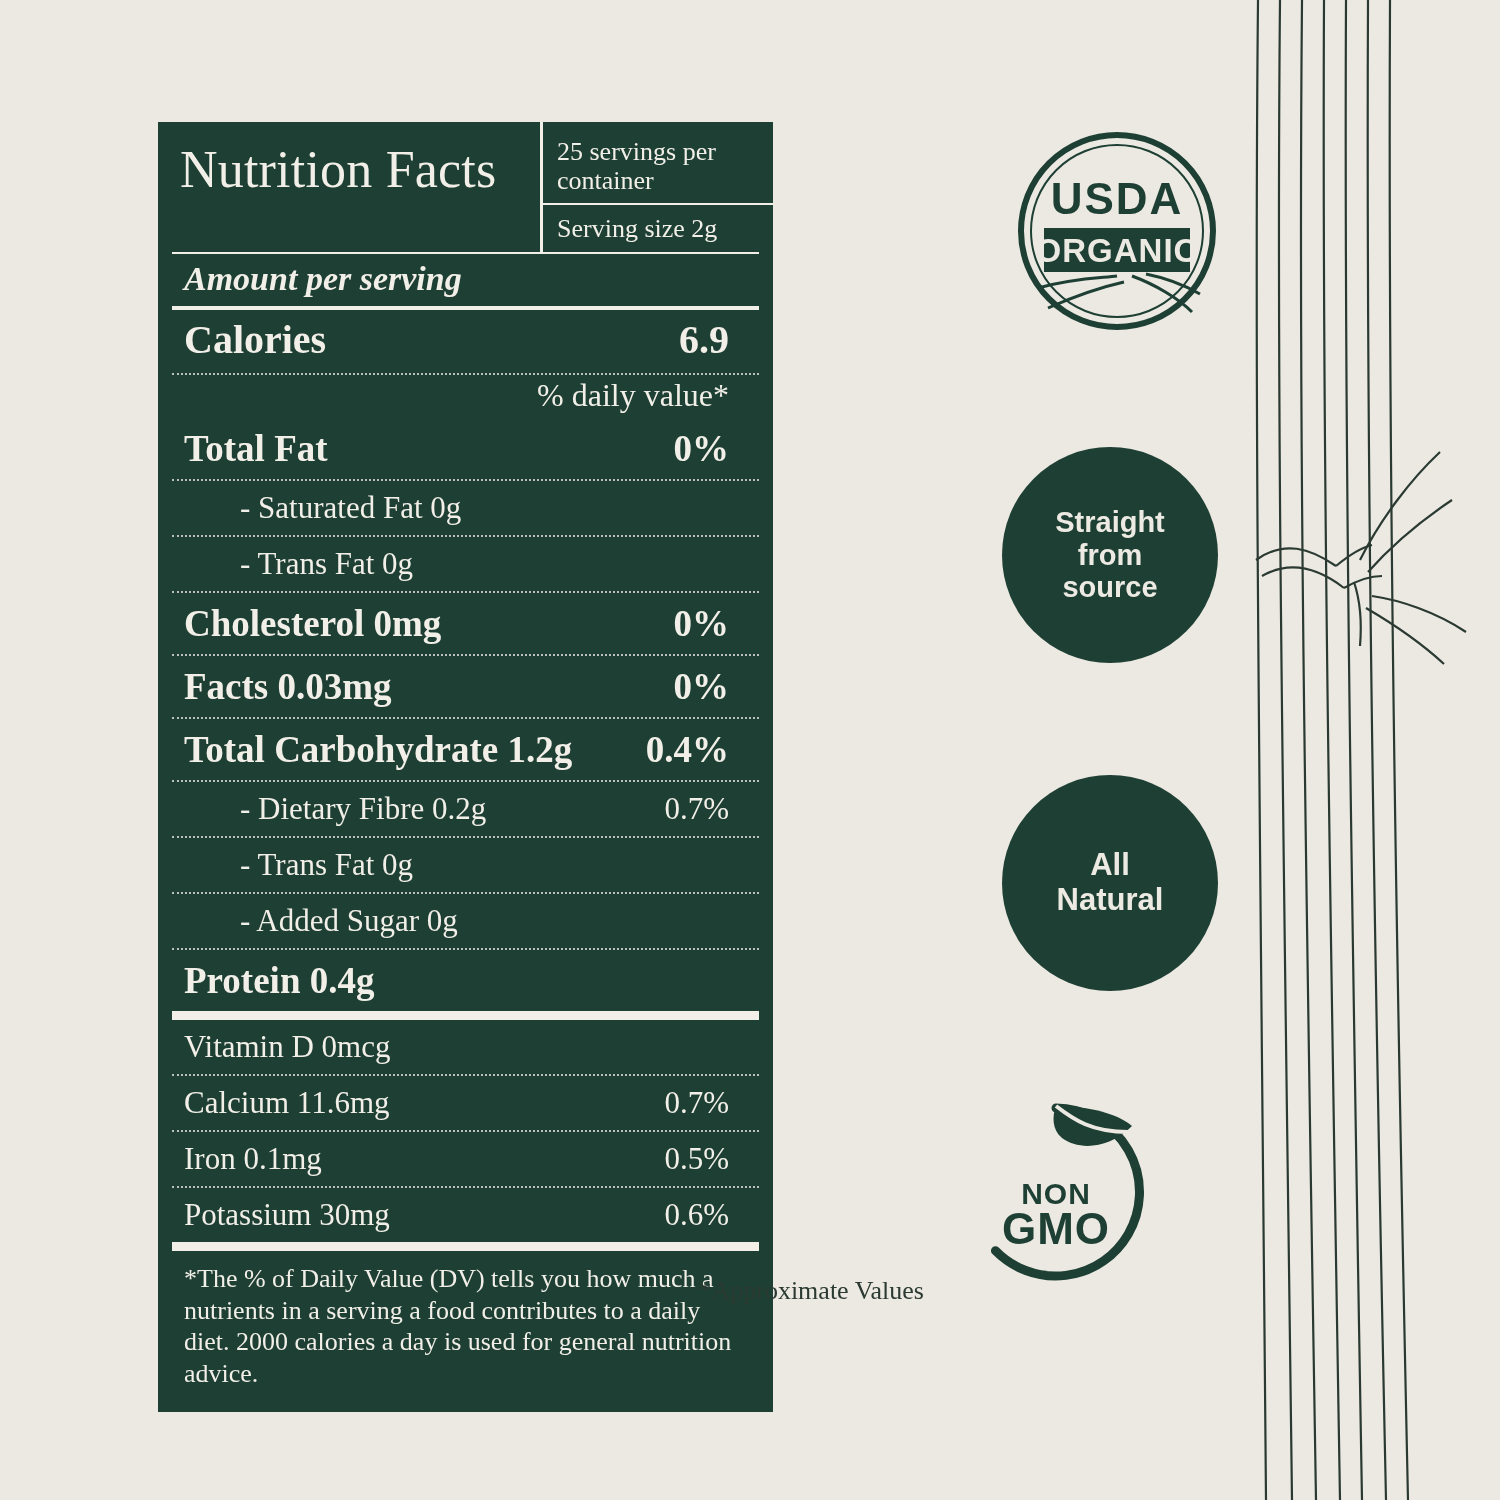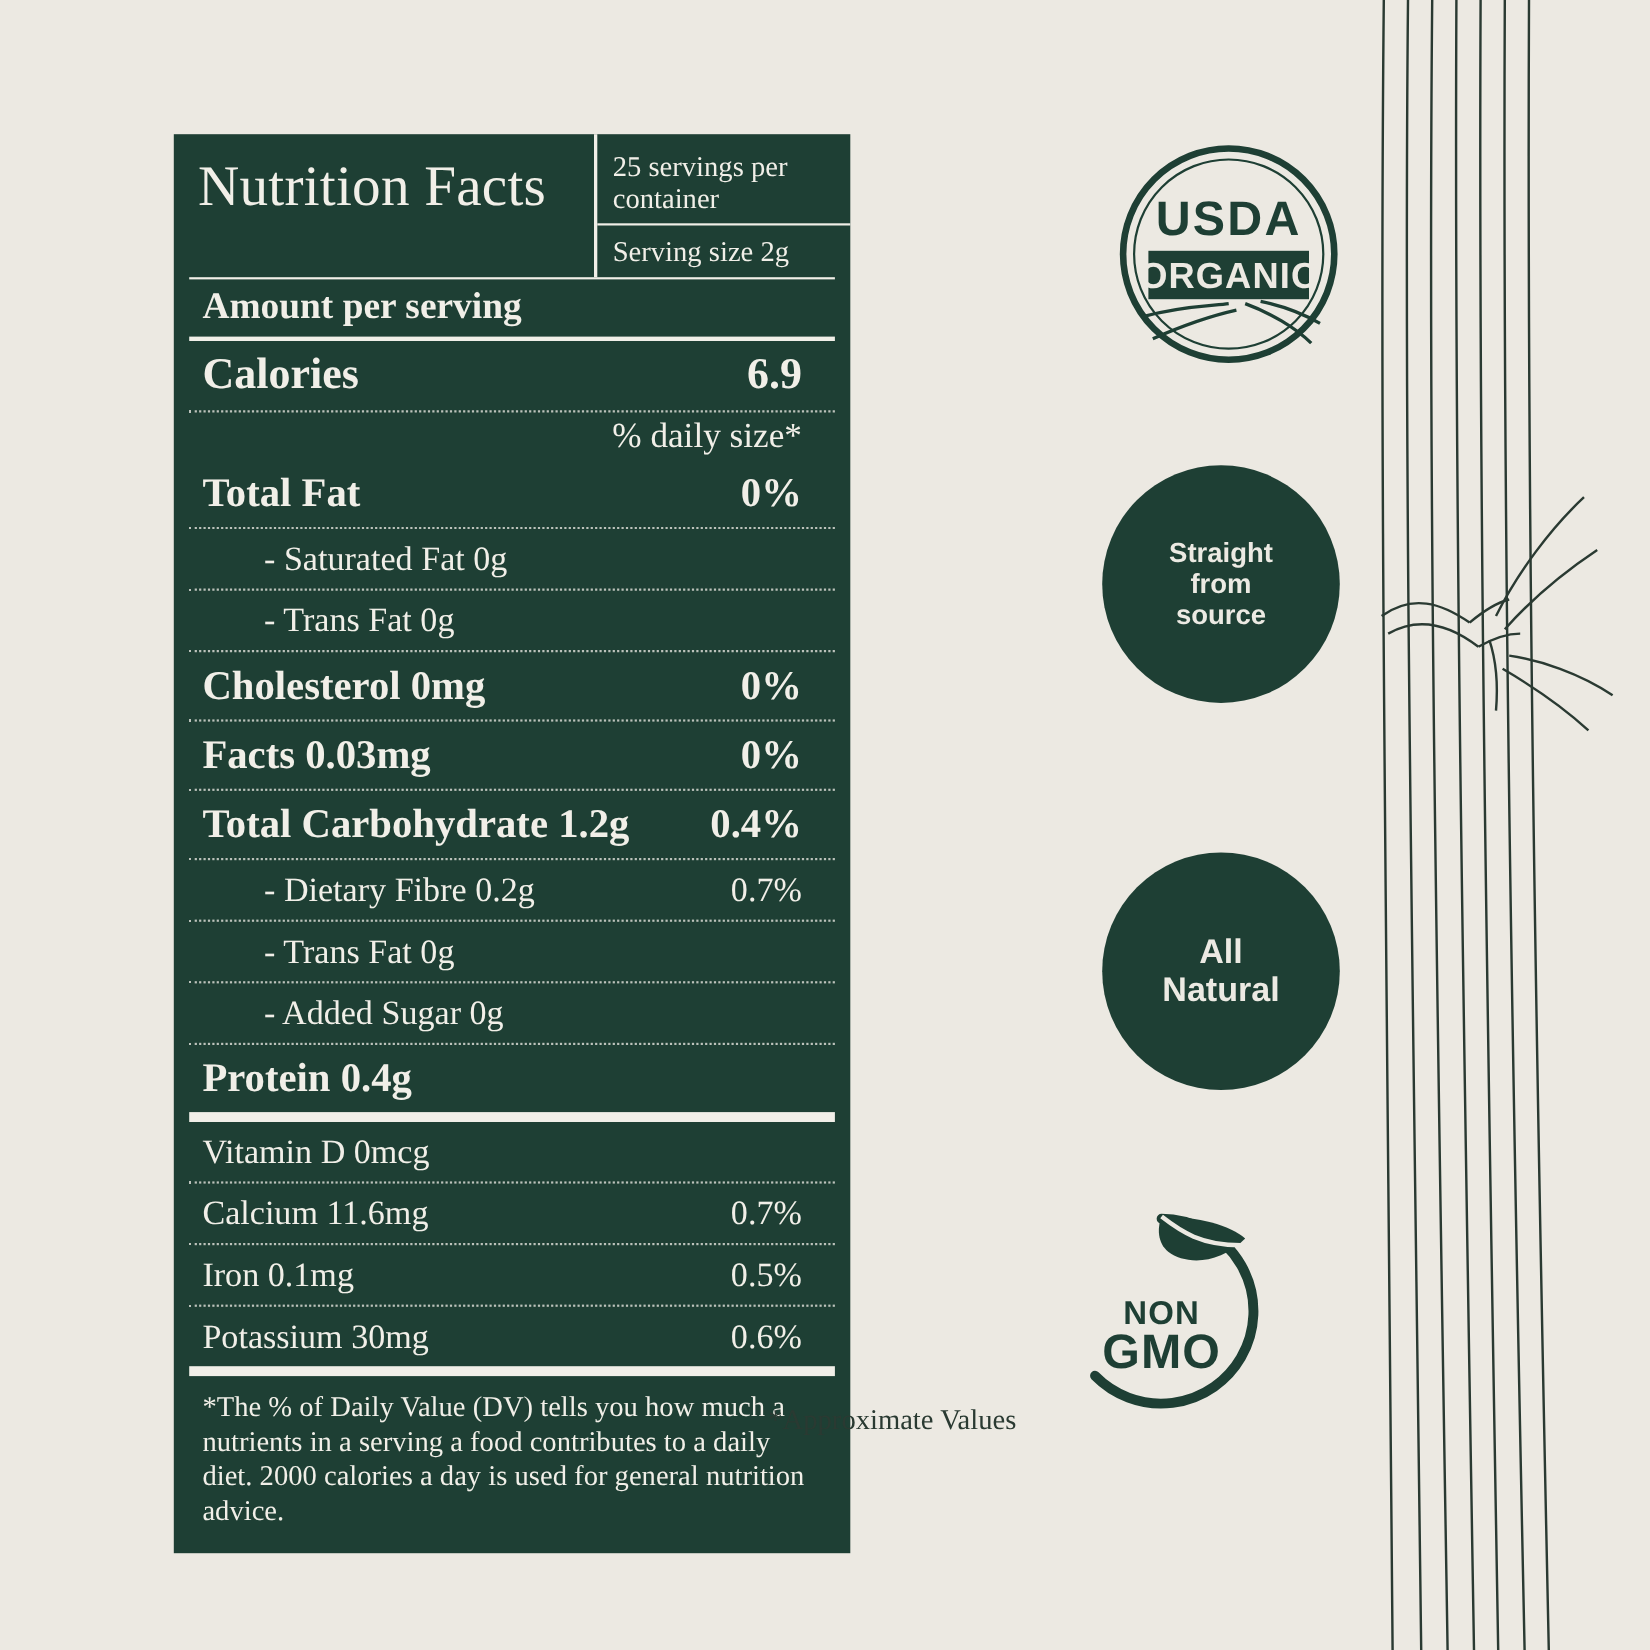--- a/index.html
+++ b/index.html
@@ -79,20 +79,21 @@
     height: 2px;
     background: #f1efe8;
     margin: 0 14px;
   }
 
   .amount-per {
     font-size: 34px;
     font-weight: bold;
     padding: 6px 0 8px 26px;
     font-family: "Liberation Serif", serif;
+    font-style: italic;
   }
 
   .rows {
     padding: 0 14px;
   }
   .row {
     display: flex;
     justify-content: space-between;
     align-items: baseline;
     padding: 9px 12px 9px 12px;
@@ -146,21 +147,21 @@
     background: #1e3f34;
     color: #eceae3;
     display: flex;
     align-items: center;
     justify-content: center;
     text-align: center;
     font-family: "Liberation Sans", sans-serif;
     font-weight: bold;
     line-height: 1.12;
   }
-  .badge-source { left: 1002px; top: 423px; width: 216px; height: 216px; font-size: 25px; }
+  .badge-source { left: 1002px; top: 447px; width: 216px; height: 216px; font-size: 29px; }
   .badge-natural { left: 1002px; top: 775px; width: 216px; height: 216px; font-size: 31px; }
   .badge-gmo { left: 956px; top: 1092px; width: 200px; height: 200px; }
 </style>
 </head>
 <body>
 
 <div class="stems">
   <svg width="260" height="1500" viewBox="0 0 260 1500" fill="none" xmlns="http://www.w3.org/2000/svg">
     <g stroke="#2a3a32" stroke-width="2.2" fill="none">
       <path d="M18 0 C14 400, 20 800, 26 1500"></path>
@@ -197,21 +198,21 @@
   <div class="rule-thin-full"></div>
   <div class="amount-per">Amount per serving</div>
   <div class="rule-thick"></div>
 
   <div class="rows">
     <div class="row calories">
       <span class="label">Calories</span>
       <span class="value">6.9</span>
     </div>
     <div class="row dv">
-      <span class="value">% daily size*</span>
+      <span class="value">% daily value*</span>
     </div>
     <div id="rows-host">
         <div class="row big">
           <span class="label">Total Fat</span>
           <span class="value">0%</span>
         </div>
         <div class="row indent">
           <span class="label">- Saturated Fat 0g</span>
           <span class="value"></span>
         </div>

